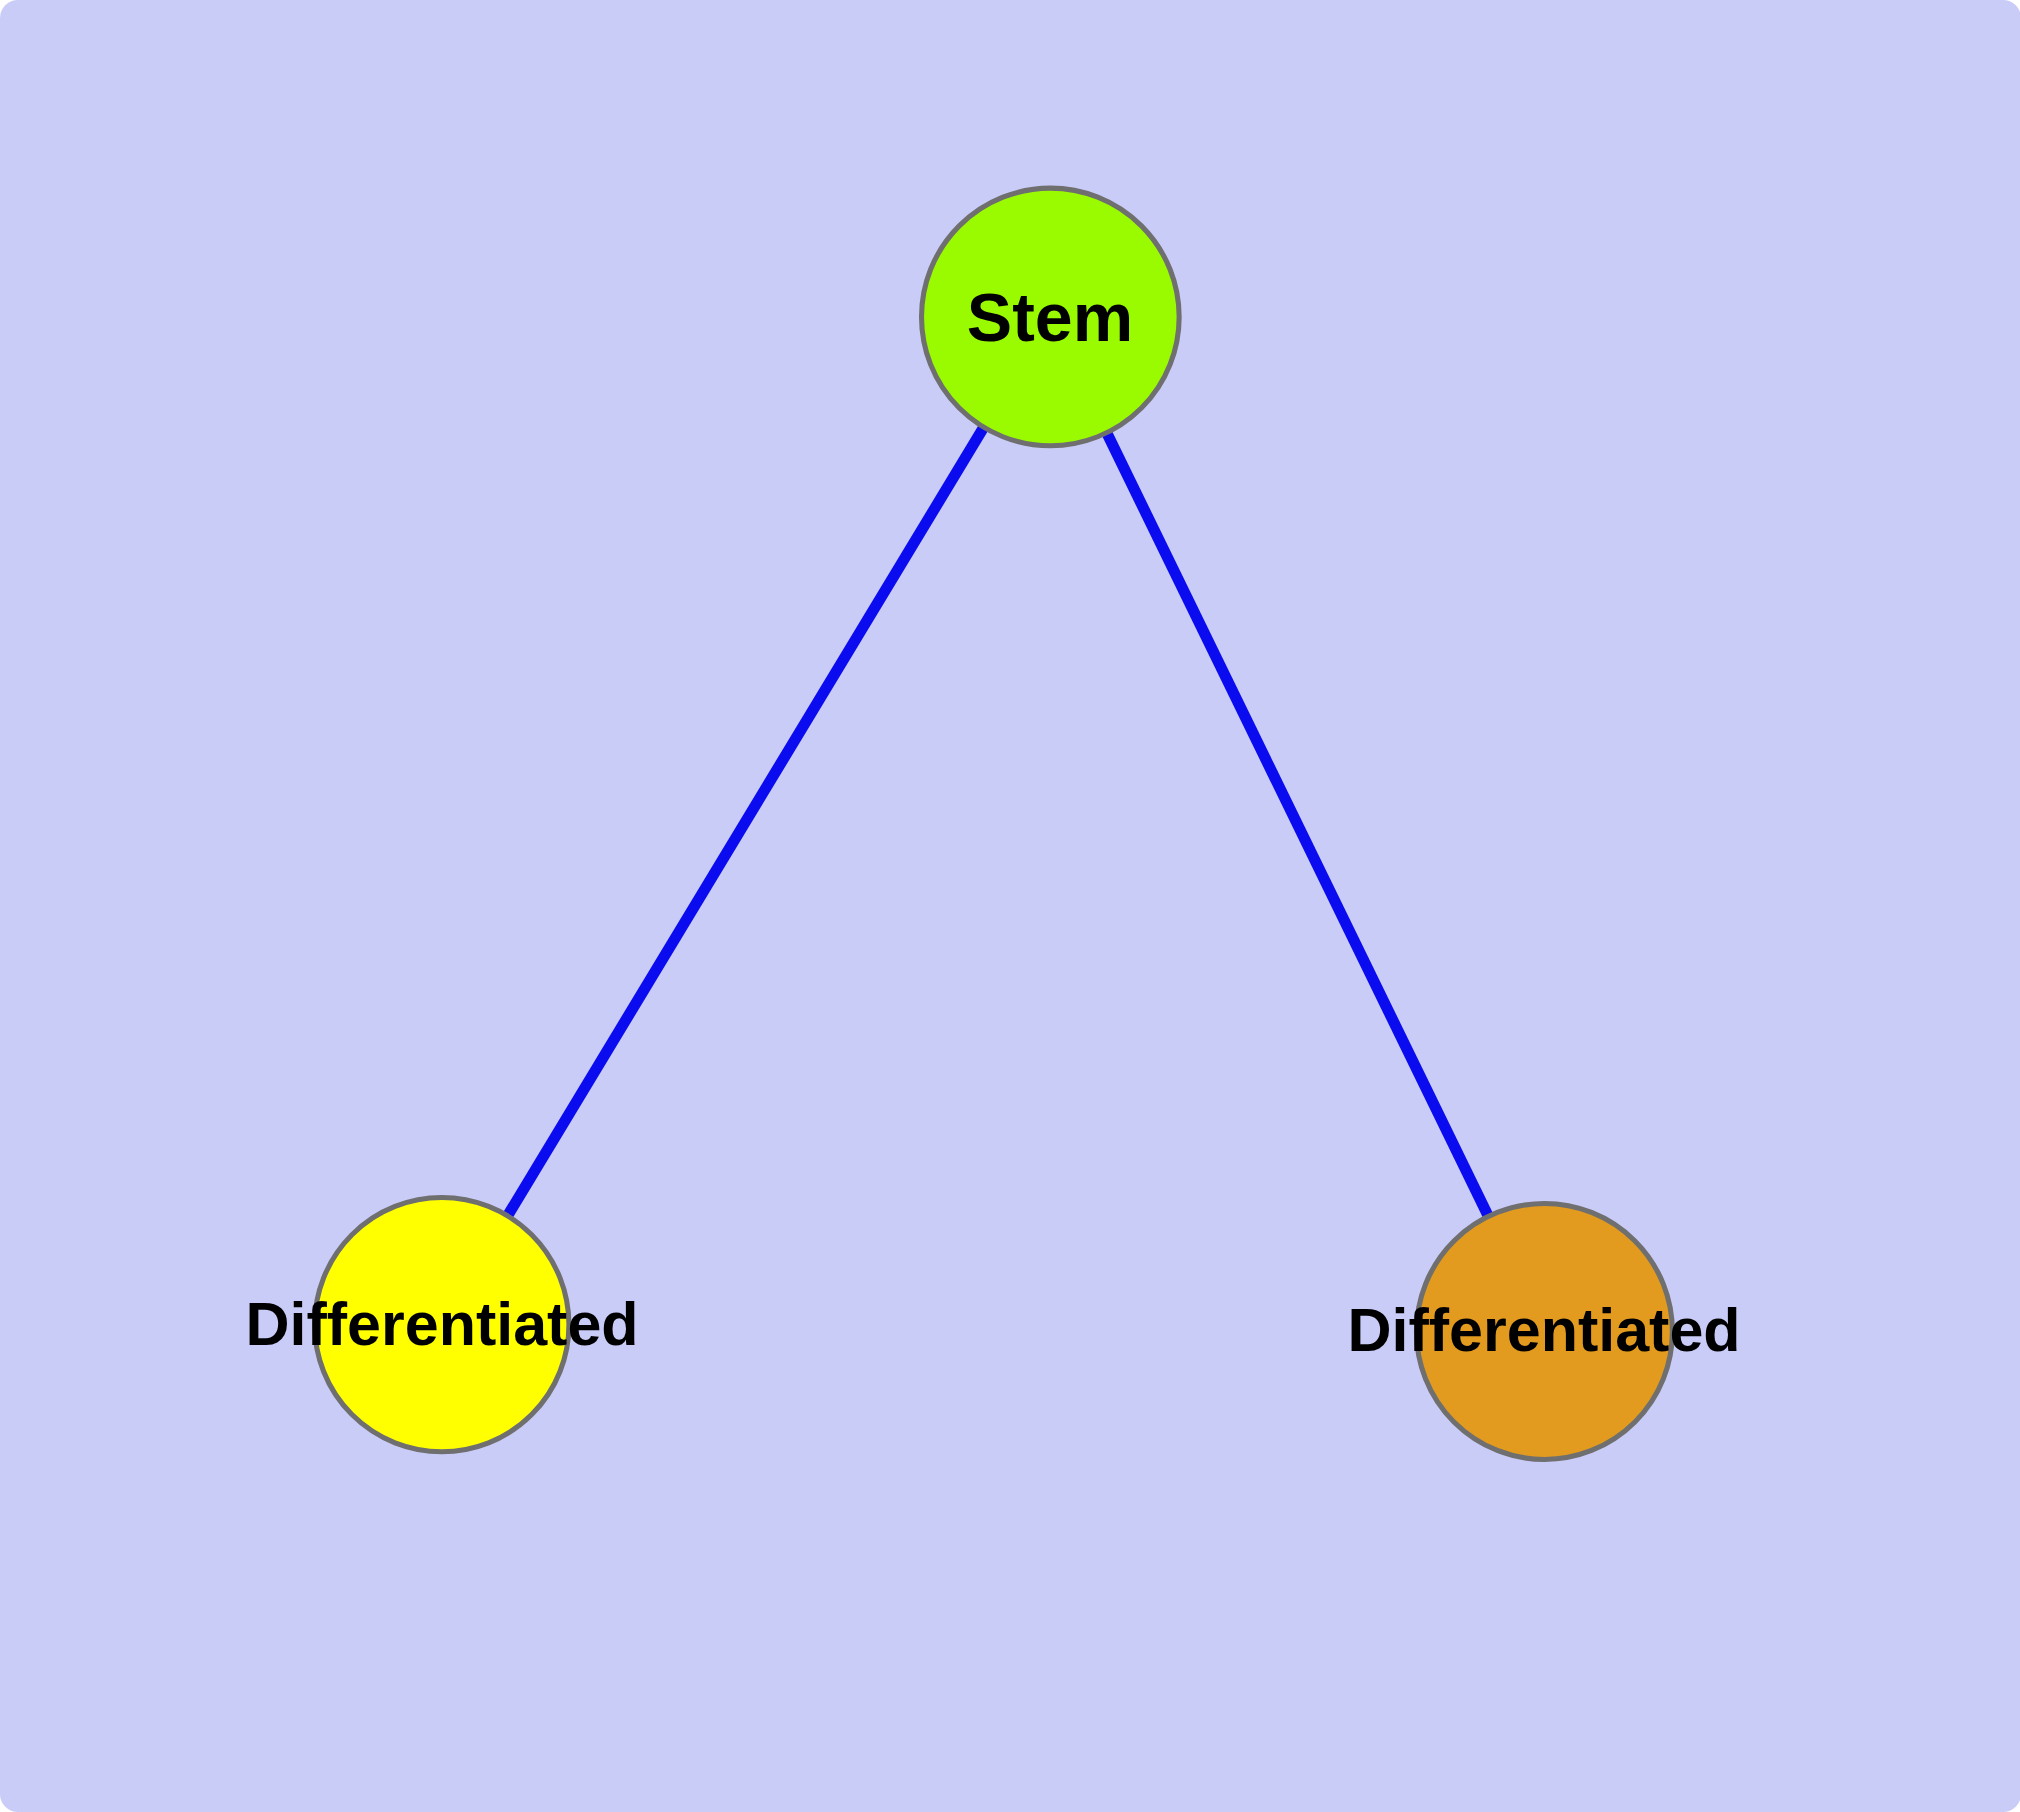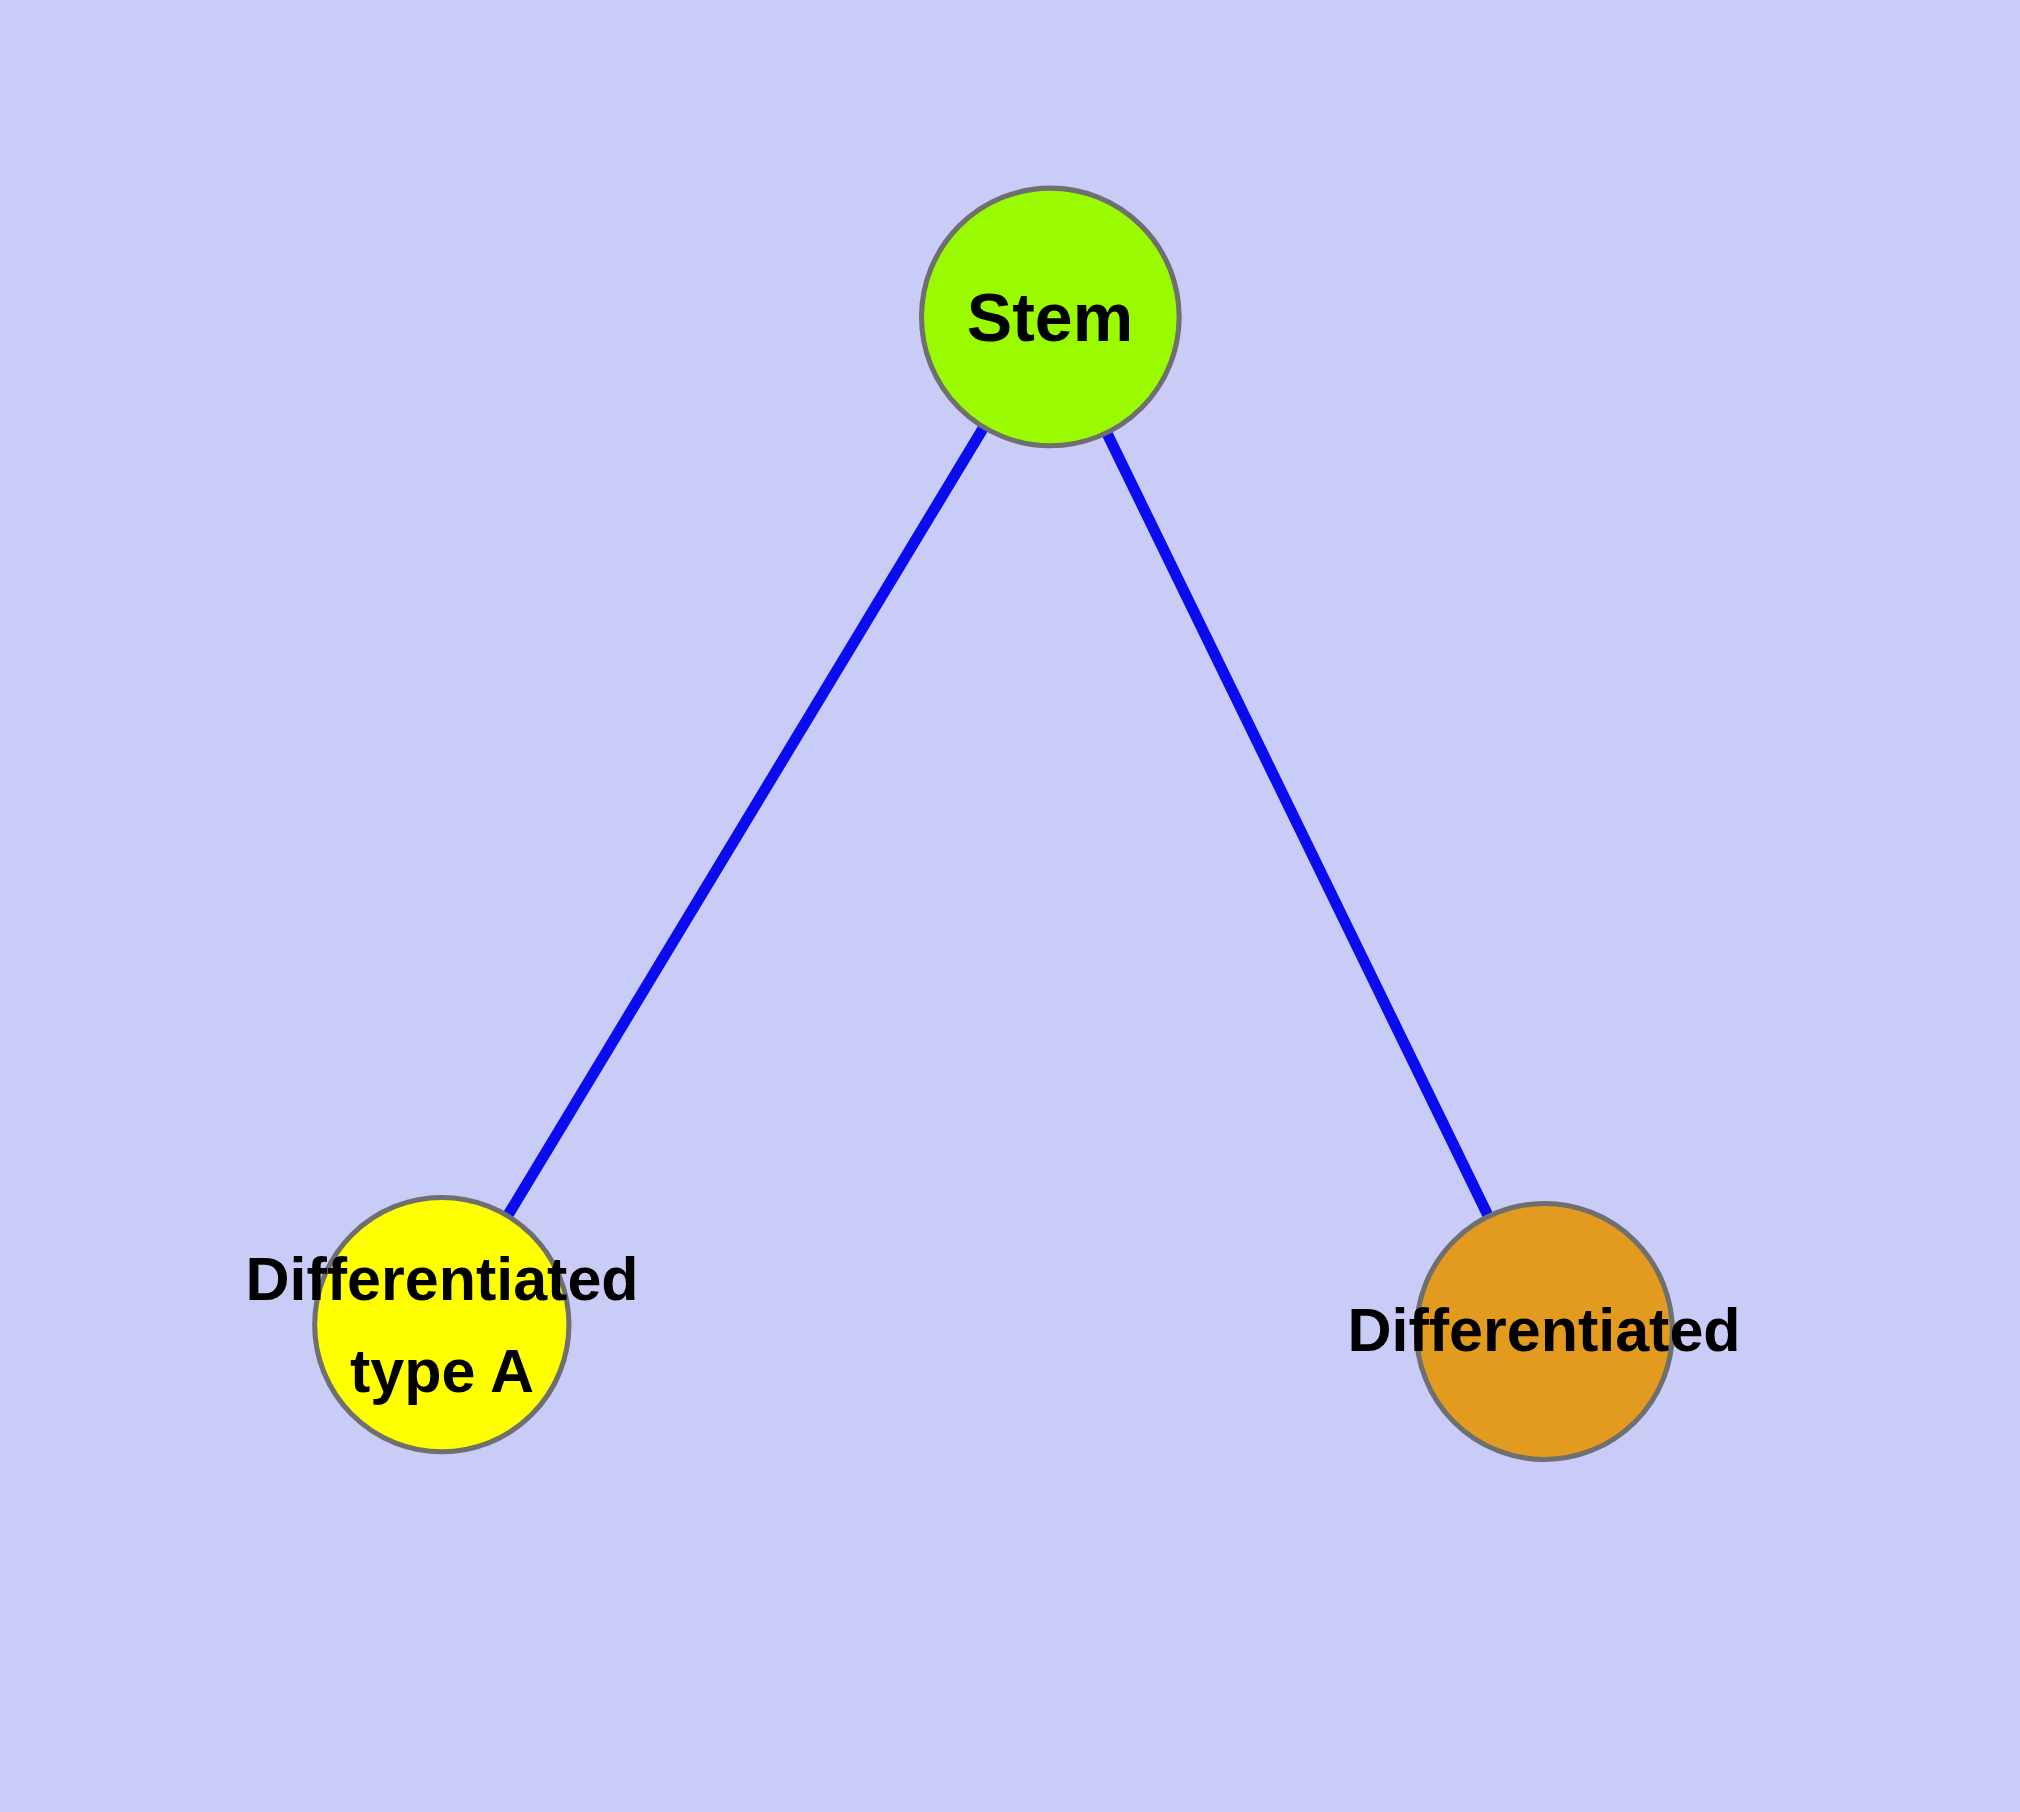--- a/index.html
+++ b/index.html
@@ -34,34 +34,33 @@
     text-align: center;
     font-weight: bold;
     color: #000000;
     white-space: nowrap;
     line-height: 1.5;
   }
 </style>
 </head>
 <body>
 
-<div id="canvas" style="width: 2021px; height: 1812px; background: rgb(202, 204, 248);">
+<div id="canvas" style="width: 2021px; height: 1812px; background: rgb(202, 204, 248); border-radius: 18px;">
   <svg id="graph-svg" width="2021" height="1812" viewBox="0 0 2384 2138">
       <line x1="1239" y1="374" x2="521" y2="1563" stroke="#0B0BF0" stroke-width="13"></line>
       <line x1="1239" y1="374" x2="1822" y2="1571" stroke="#0B0BF0" stroke-width="13"></line>
       <circle cx="1239" cy="374" r="152" fill="#9AFB00" stroke="#6F6F6F" stroke-width="6"></circle>
       <circle cx="521" cy="1563" r="150" fill="#FFFF00" stroke="#6F6F6F" stroke-width="6"></circle>
       <circle cx="1822" cy="1571" r="151" fill="#E29B1F" stroke="#6F6F6F" stroke-width="6"></circle>
     </svg>
   <div id="labels">
       <div class="node-label" style="left: 1050px; top: 317px; font-size: 68px; color: rgb(0, 0, 0);">
         <div>Stem</div>
       </div>
       <div class="node-label" style="left: 442px; top: 1325px; font-size: 61px; color: rgb(0, 0, 0);">
         <div>Differentiated</div>
-        <div>type A</div>
       </div>
       <div class="node-label" style="left: 1544px; top: 1331px; font-size: 61px; color: rgb(0, 0, 0);">
         <div>Differentiated</div>
       </div>
     </div>
 </div>
 
 
 </body></html>

